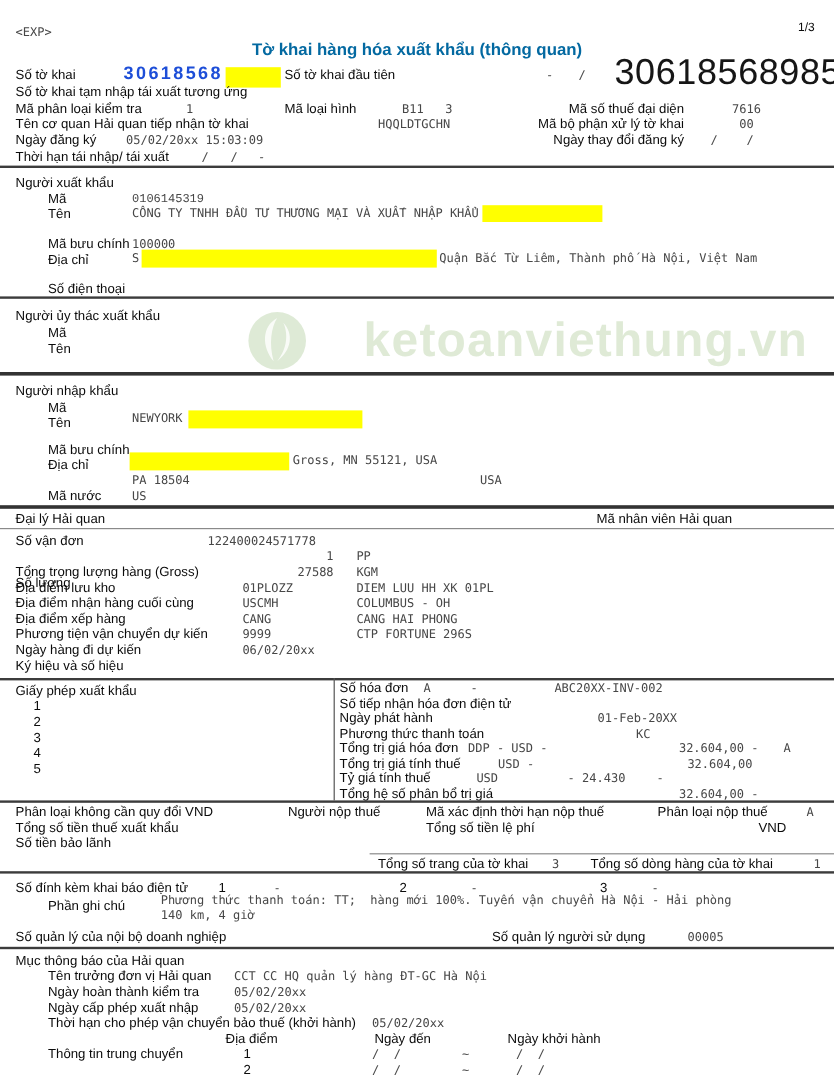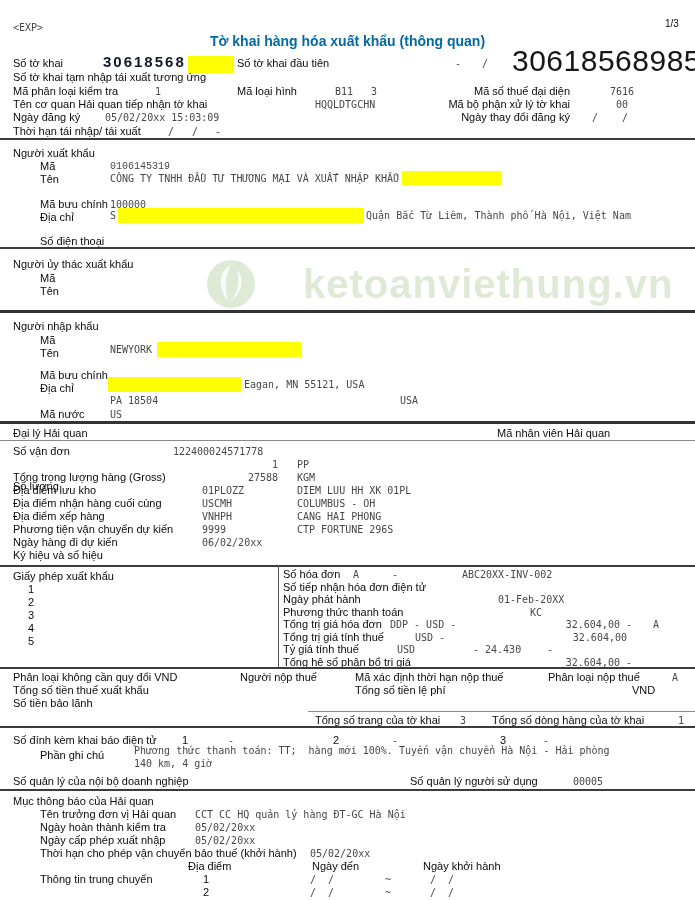--- a/index.html
+++ b/index.html
@@ -4,21 +4,21 @@
 <style>
   html,body{margin:0;padding:0;background:#e8e8e8;}
   .page{position:relative;width:695px;height:900px;background:#ffffff;overflow:hidden;
         font-family:"Liberation Sans",sans-serif;}
   .t{position:absolute;font:11px "Liberation Sans",sans-serif;color:#0b0b0b;
      white-space:pre;line-height:12px;}
   .v{position:absolute;font:10px "DejaVu Sans Mono",monospace;color:#474747;
      white-space:pre;line-height:12px;}
   .vv{font:10px "DejaVu Sans Mono",monospace;color:#474747;white-space:pre;}
   .bold-val{position:absolute;font:bold 15px "Liberation Sans",sans-serif;
-     letter-spacing:2px;color:#0f172a;}
+     letter-spacing:2px;color:#1d4ed8;}
   .big-num{position:absolute;font:30px "Liberation Sans",sans-serif;color:#161616;
      letter-spacing:0.5px;}
   .title{position:absolute;left:0;width:100%;text-align:center;
      font:bold 14px "Liberation Sans",sans-serif;color:#0369a1;}
   .hr{position:absolute;left:0;right:0;height:2px;background:#3c3c3c;}
   .hr-thick{height:3px;background:#333;}
   .hr-thin{height:1px;background:#8a8a8a;}
   .vline{position:absolute;width:1px;background:#555;}
   .redact{background:#ffff00;}
   .redact-abs{position:absolute;background:#ffff00;}
@@ -110,21 +110,21 @@
   <div class="t" style="left:40px;top:334px;">Mã</div>
   <div class="t" style="left:40px;top:347px;">Tên</div>
   <div class="flexrow" style="left:110px;top:342px;gap:5px;">
     <span class="vv">NEWYORK</span>
     <span class="redact" style="display:inline-block;width:145px;height:15px;"></span>
   </div>
   <div class="t" style="left:40px;top:369px;">Mã bưu chính</div>
   <div class="t" style="left:40px;top:382px;">Địa chỉ</div>
   <div class="flexrow" style="left:108px;top:377px;gap:3px;">
     <span class="redact" style="display:inline-block;width:133px;height:15px;"></span>
-    <span class="vv">Eagan, MN 55121, USA</span>
+    <span class="vv">Gross, MN 55121, USA</span>
   </div>
   <div class="v" style="left:110px;top:395px;">PA 18504</div>
   <div class="v" style="left:400px;top:395px;">USA</div>
   <div class="t" style="left:40px;top:408px;">Mã nước</div>
   <div class="v" style="left:110px;top:409px;">US</div>
 
   <div class="hr hr-thick" style="top:421px;"></div>
 
   <div class="t" style="left:13px;top:427px;">Đại lý Hải quan</div>
   <div class="t" style="left:497px;top:427px;">Mã nhân viên Hải quan</div>
@@ -143,21 +143,21 @@
 
   <div class="t" style="left:13px;top:484px;">Địa điểm lưu kho</div>
   <div class="v" style="left:202px;top:485px;">01PLOZZ</div>
   <div class="v" style="left:297px;top:485px;">DIEM LUU HH XK 01PL</div>
 
   <div class="t" style="left:13px;top:497px;">Địa điểm nhận hàng cuối cùng</div>
   <div class="v" style="left:202px;top:498px;">USCMH</div>
   <div class="v" style="left:297px;top:498px;">COLUMBUS - OH</div>
 
   <div class="t" style="left:13px;top:510px;">Địa điểm xếp hàng</div>
-  <div class="v" style="left:202px;top:511px;">VNHPH</div>
+  <div class="v" style="left:202px;top:511px;">CANG</div>
   <div class="v" style="left:297px;top:511px;">CANG HAI PHONG</div>
 
   <div class="t" style="left:13px;top:523px;">Phương tiện vận chuyển dự kiến</div>
   <div class="v" style="left:202px;top:524px;">9999</div>
   <div class="v" style="left:297px;top:524px;">CTP FORTUNE 296S</div>
 
   <div class="t" style="left:13px;top:536px;">Ngày hàng đi dự kiến</div>
   <div class="v" style="left:202px;top:537px;">06/02/20xx</div>
 
   <div class="t" style="left:13px;top:549px;">Ký hiệu và số hiệu</div>

